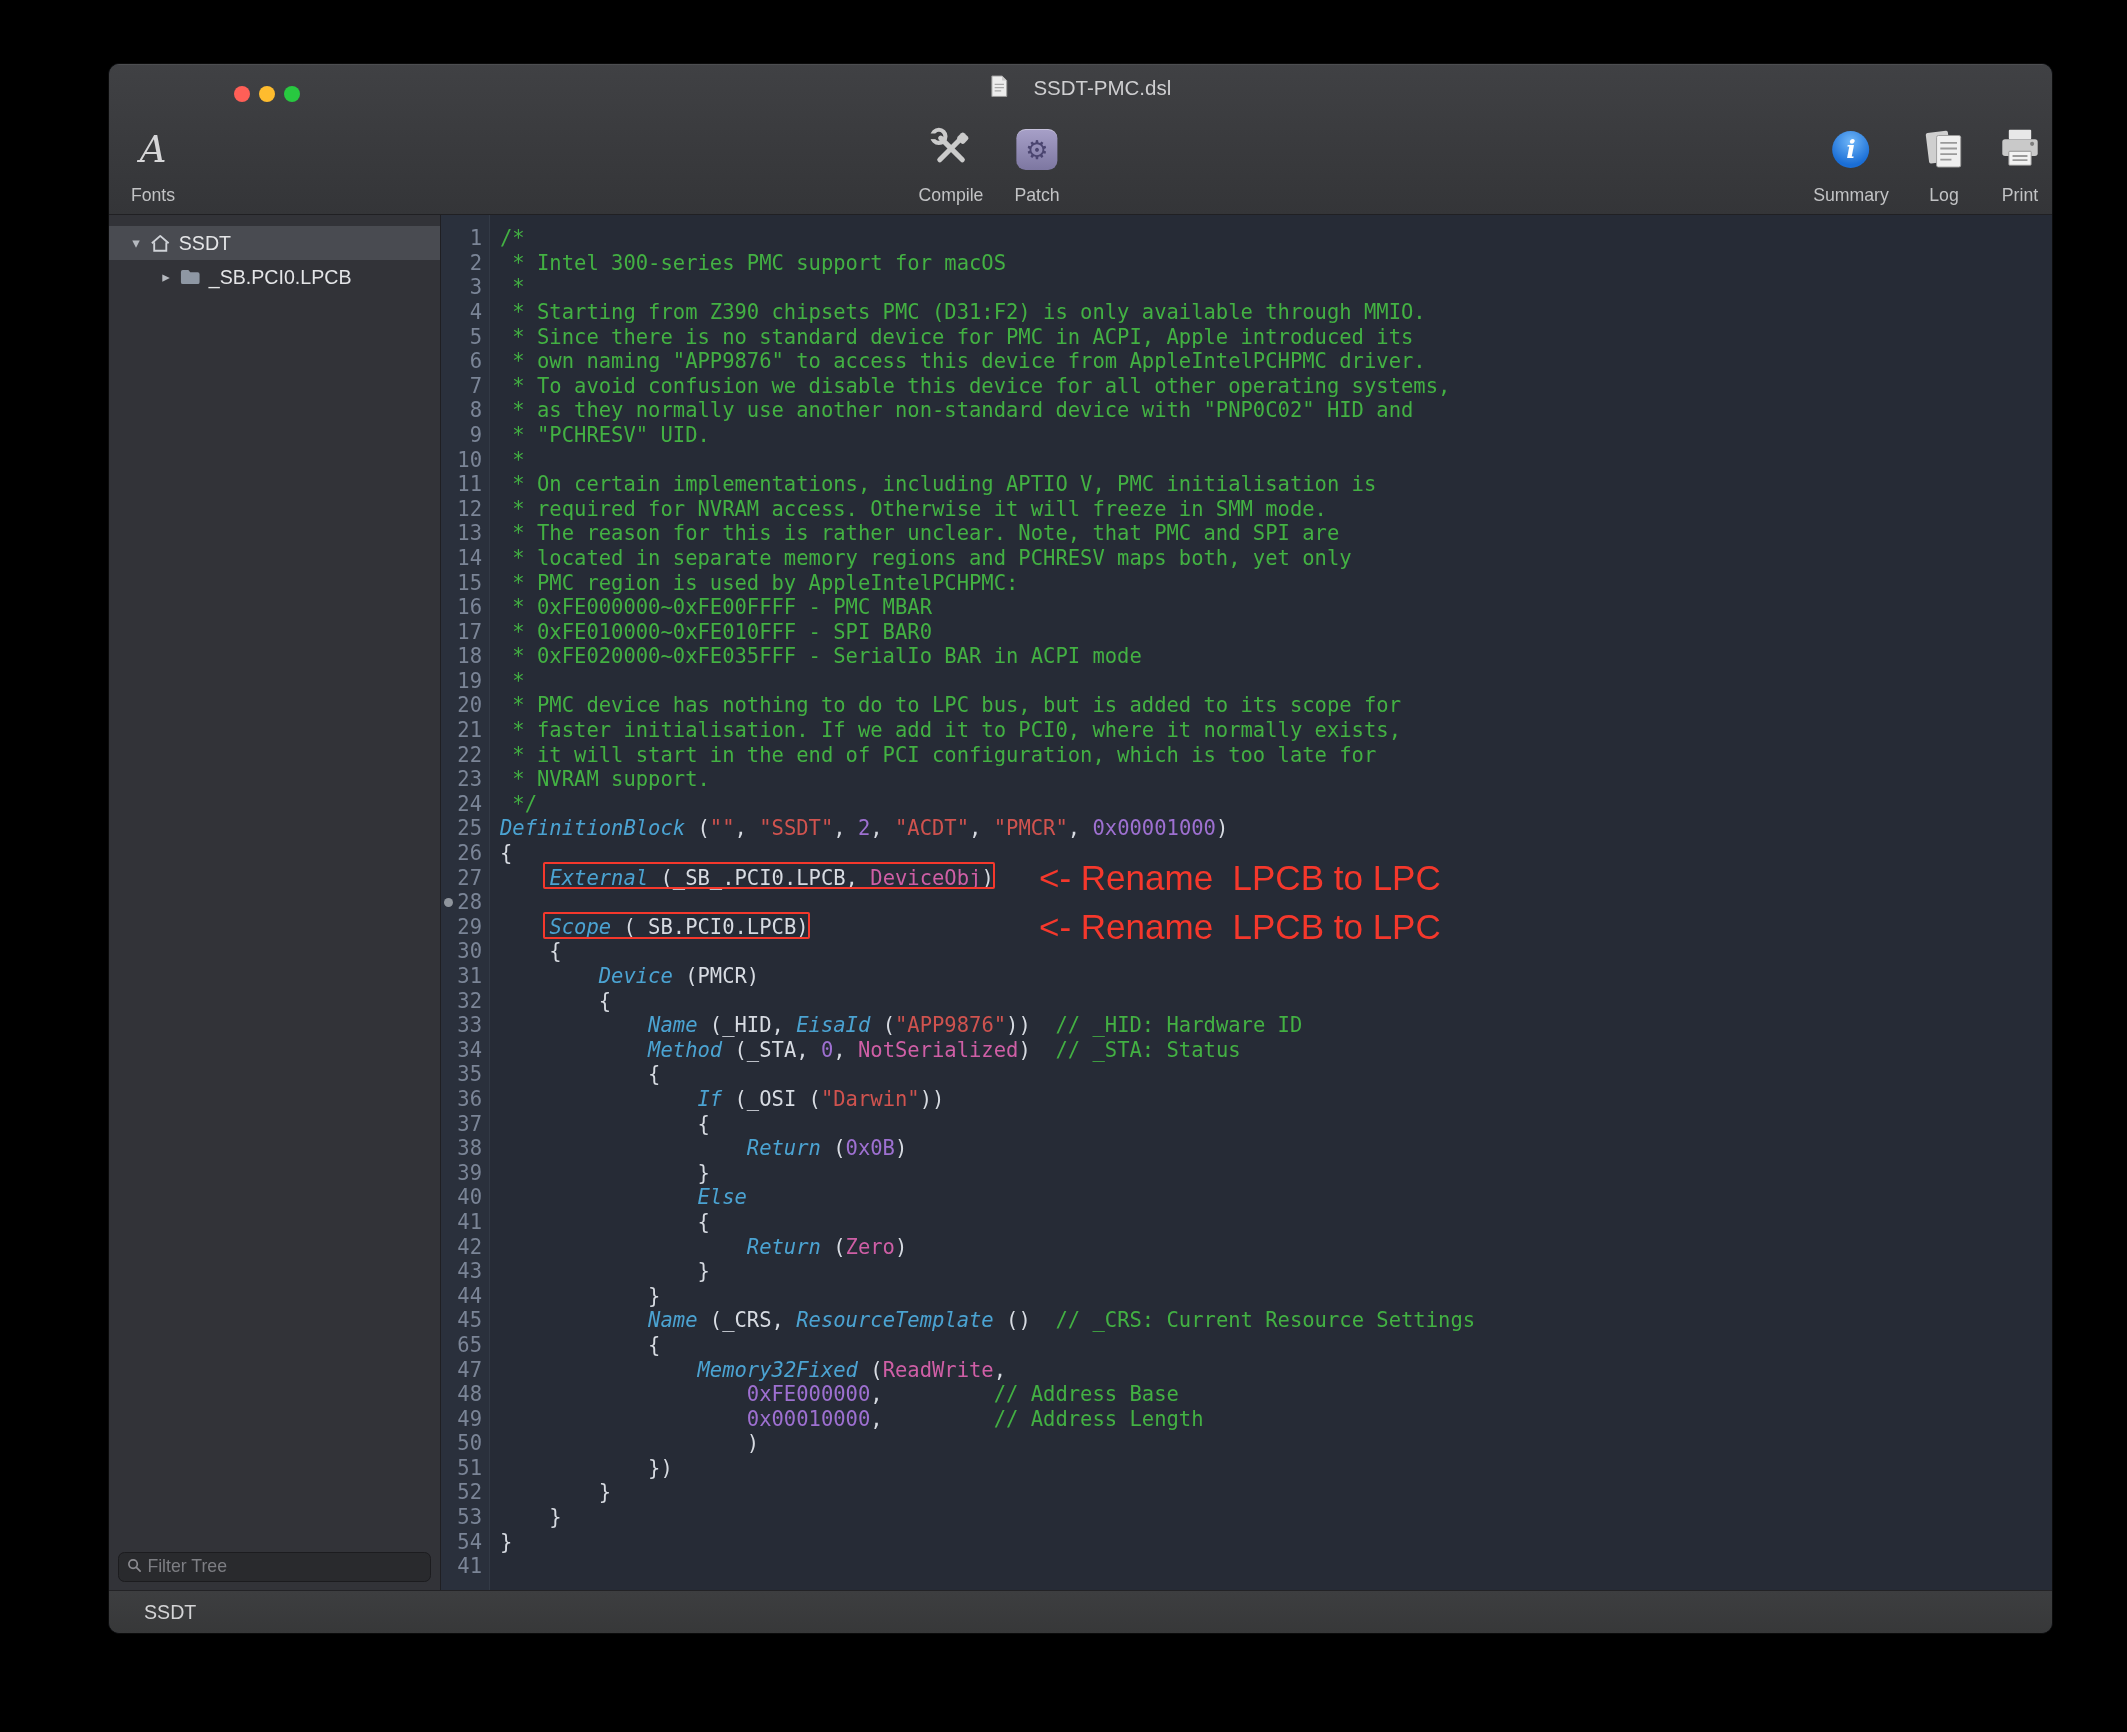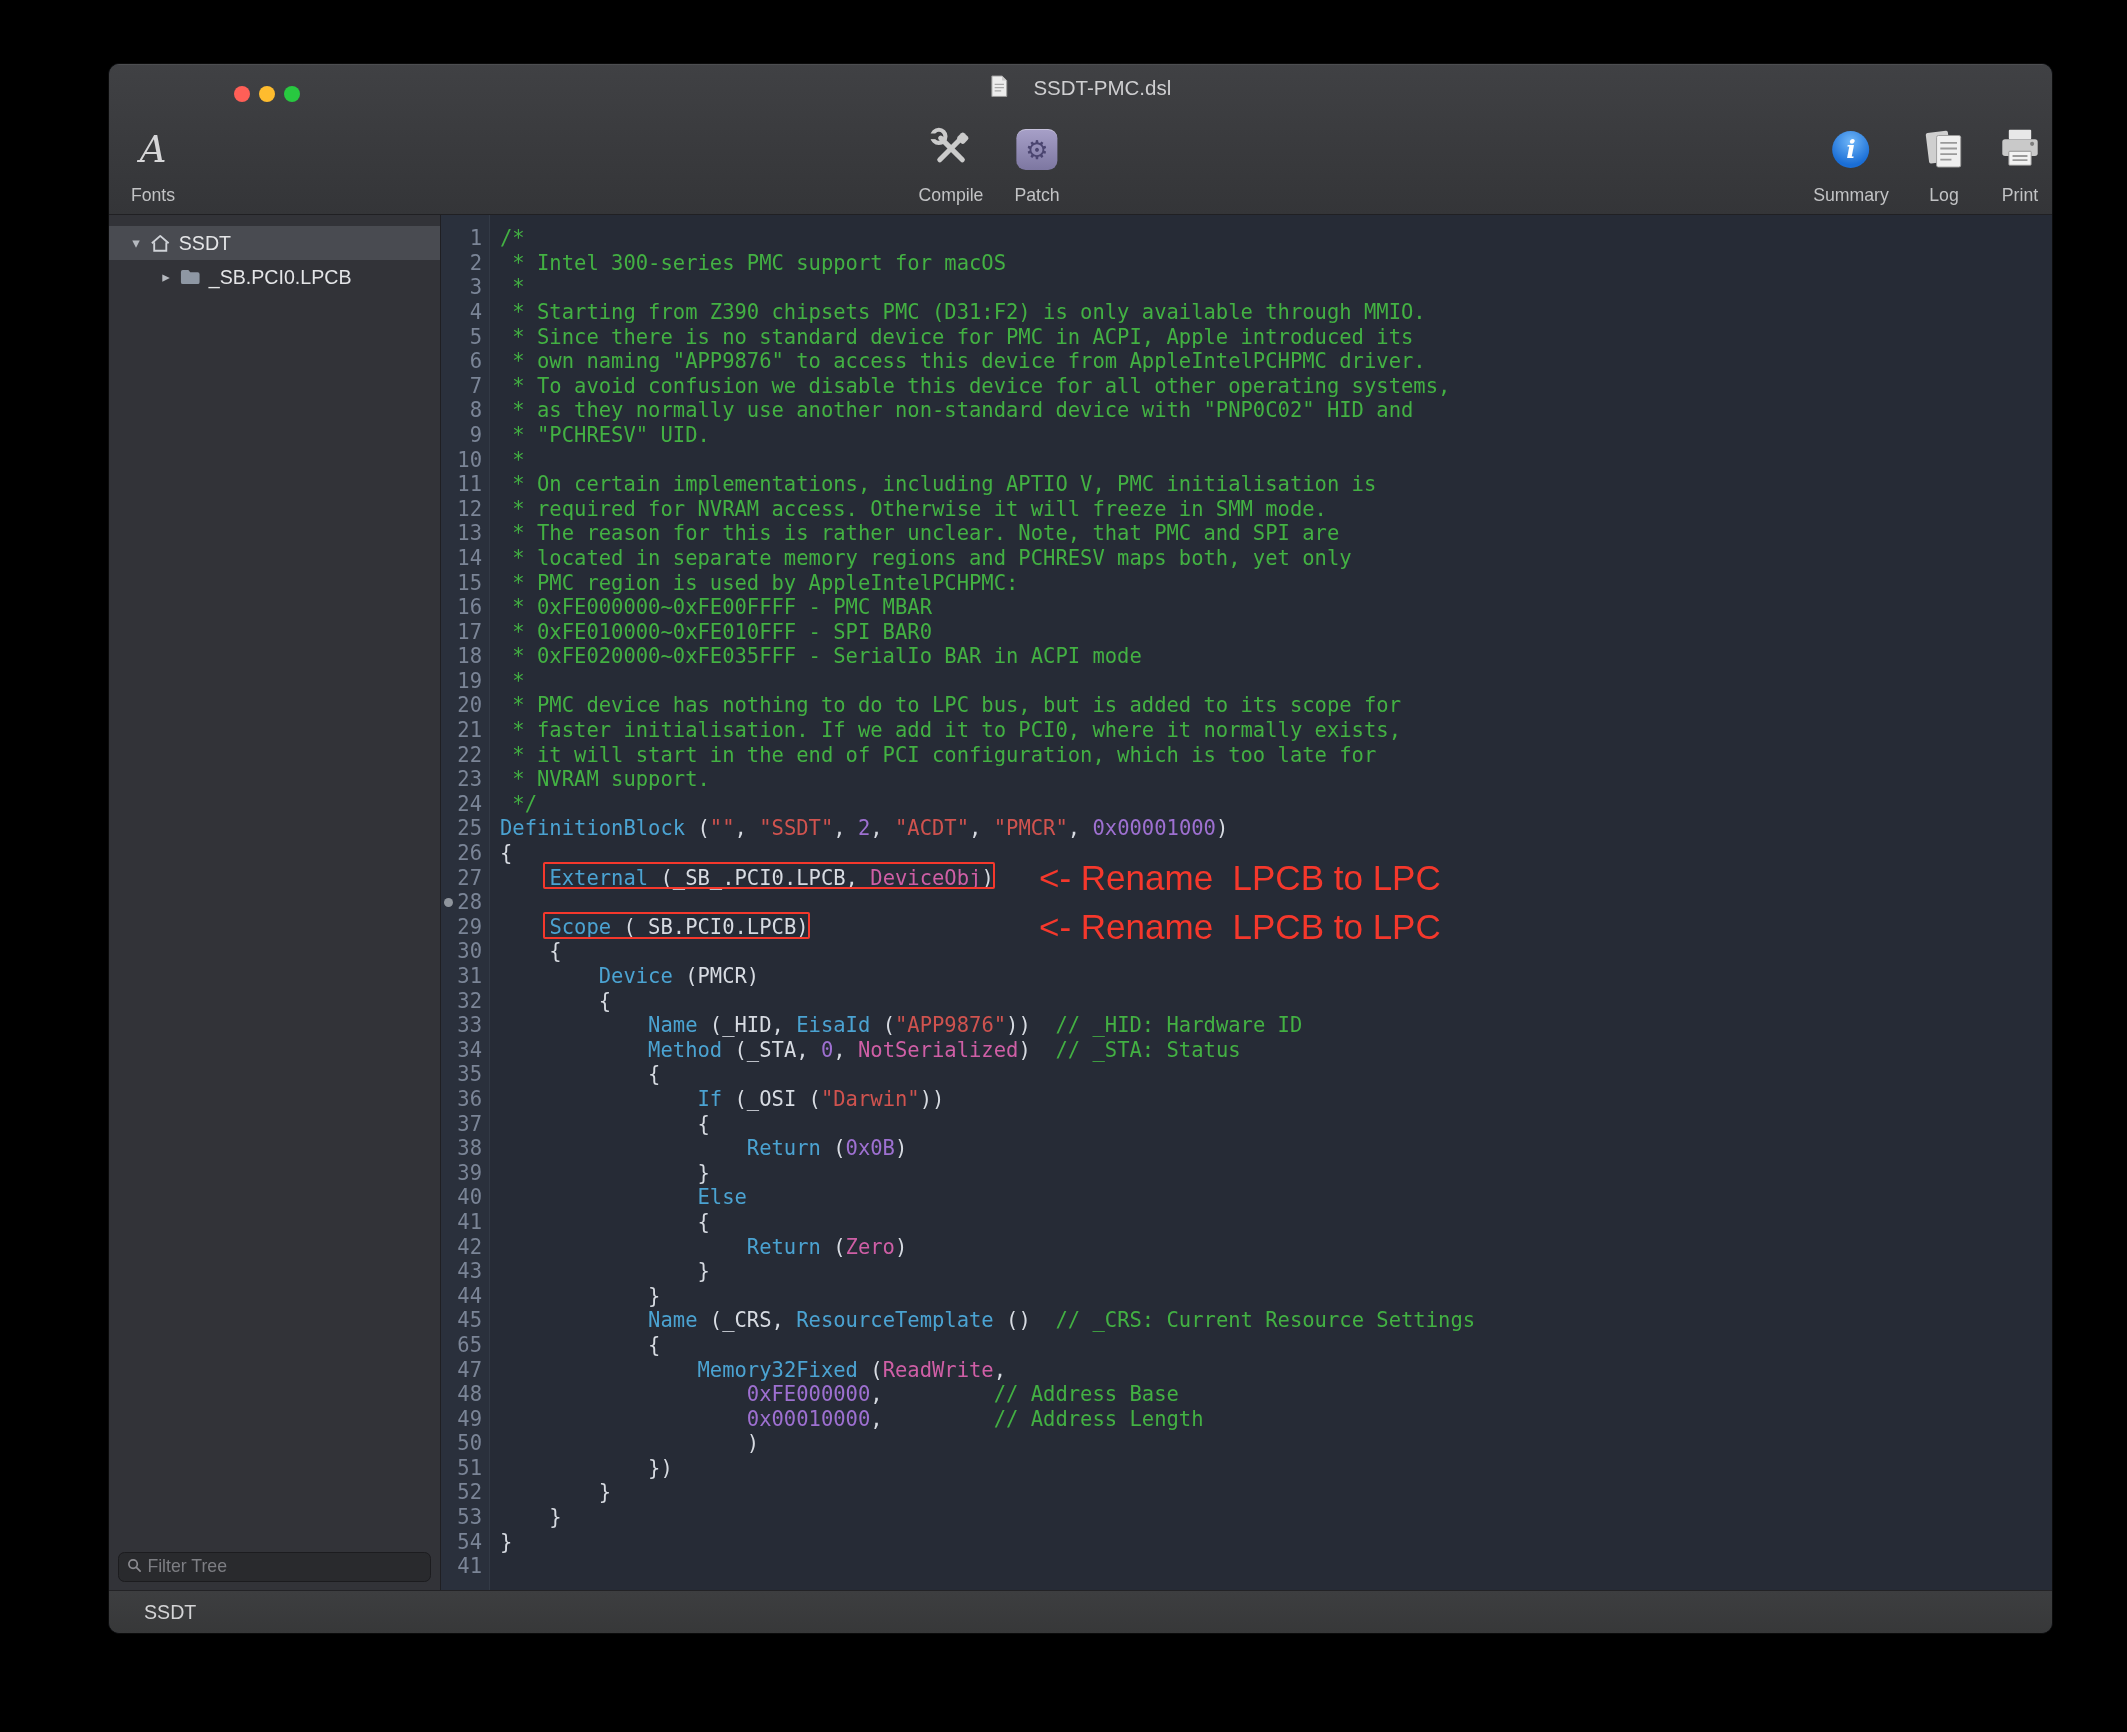--- a/index.html
+++ b/index.html
@@ -80,21 +80,21 @@
                background:#2a303c; border-right:0.9px solid #333a46; }
   .gutter { position:absolute; left:0; top:11.2px; width:41px;
             font-family:"DejaVu Sans Mono", monospace; font-size:20.5px; line-height:24.6px;
             color:#7b8597; text-align:right; }
   .ln { height:24.6px; }
   .code { position:absolute; left:59px; top:11.2px; right:0;
           font-family:"DejaVu Sans Mono", monospace; font-size:20.5px; line-height:24.6px;
           color:var(--c-plain); white-space:pre; }
   .code-line { height:24.6px; }
   .tok-c { color:var(--c-comment); }
-  .tok-k { color:var(--c-keyword); }
+  .tok-k { color:var(--c-keyword);font-style:italic; }
   .tok-s { color:var(--c-string); }
   .tok-n { color:var(--c-number); }
   .tok-p { color:var(--c-predef); }
   .tok-w { color:var(--c-plain); }
 
   .annotation-box { position:absolute; border:2.8px solid var(--c-annot); border-radius:1.9px; }
   .annotation-label { position:absolute; color:var(--c-annot); font-size:35px;
                       line-height:28px; white-space:pre; font-family:"Liberation Sans",sans-serif; }
   .gutter-marker { position:absolute; left:2.8px; width:9.3px; height:9.3px;
                    border-radius:50%; background:#8f959d; }

